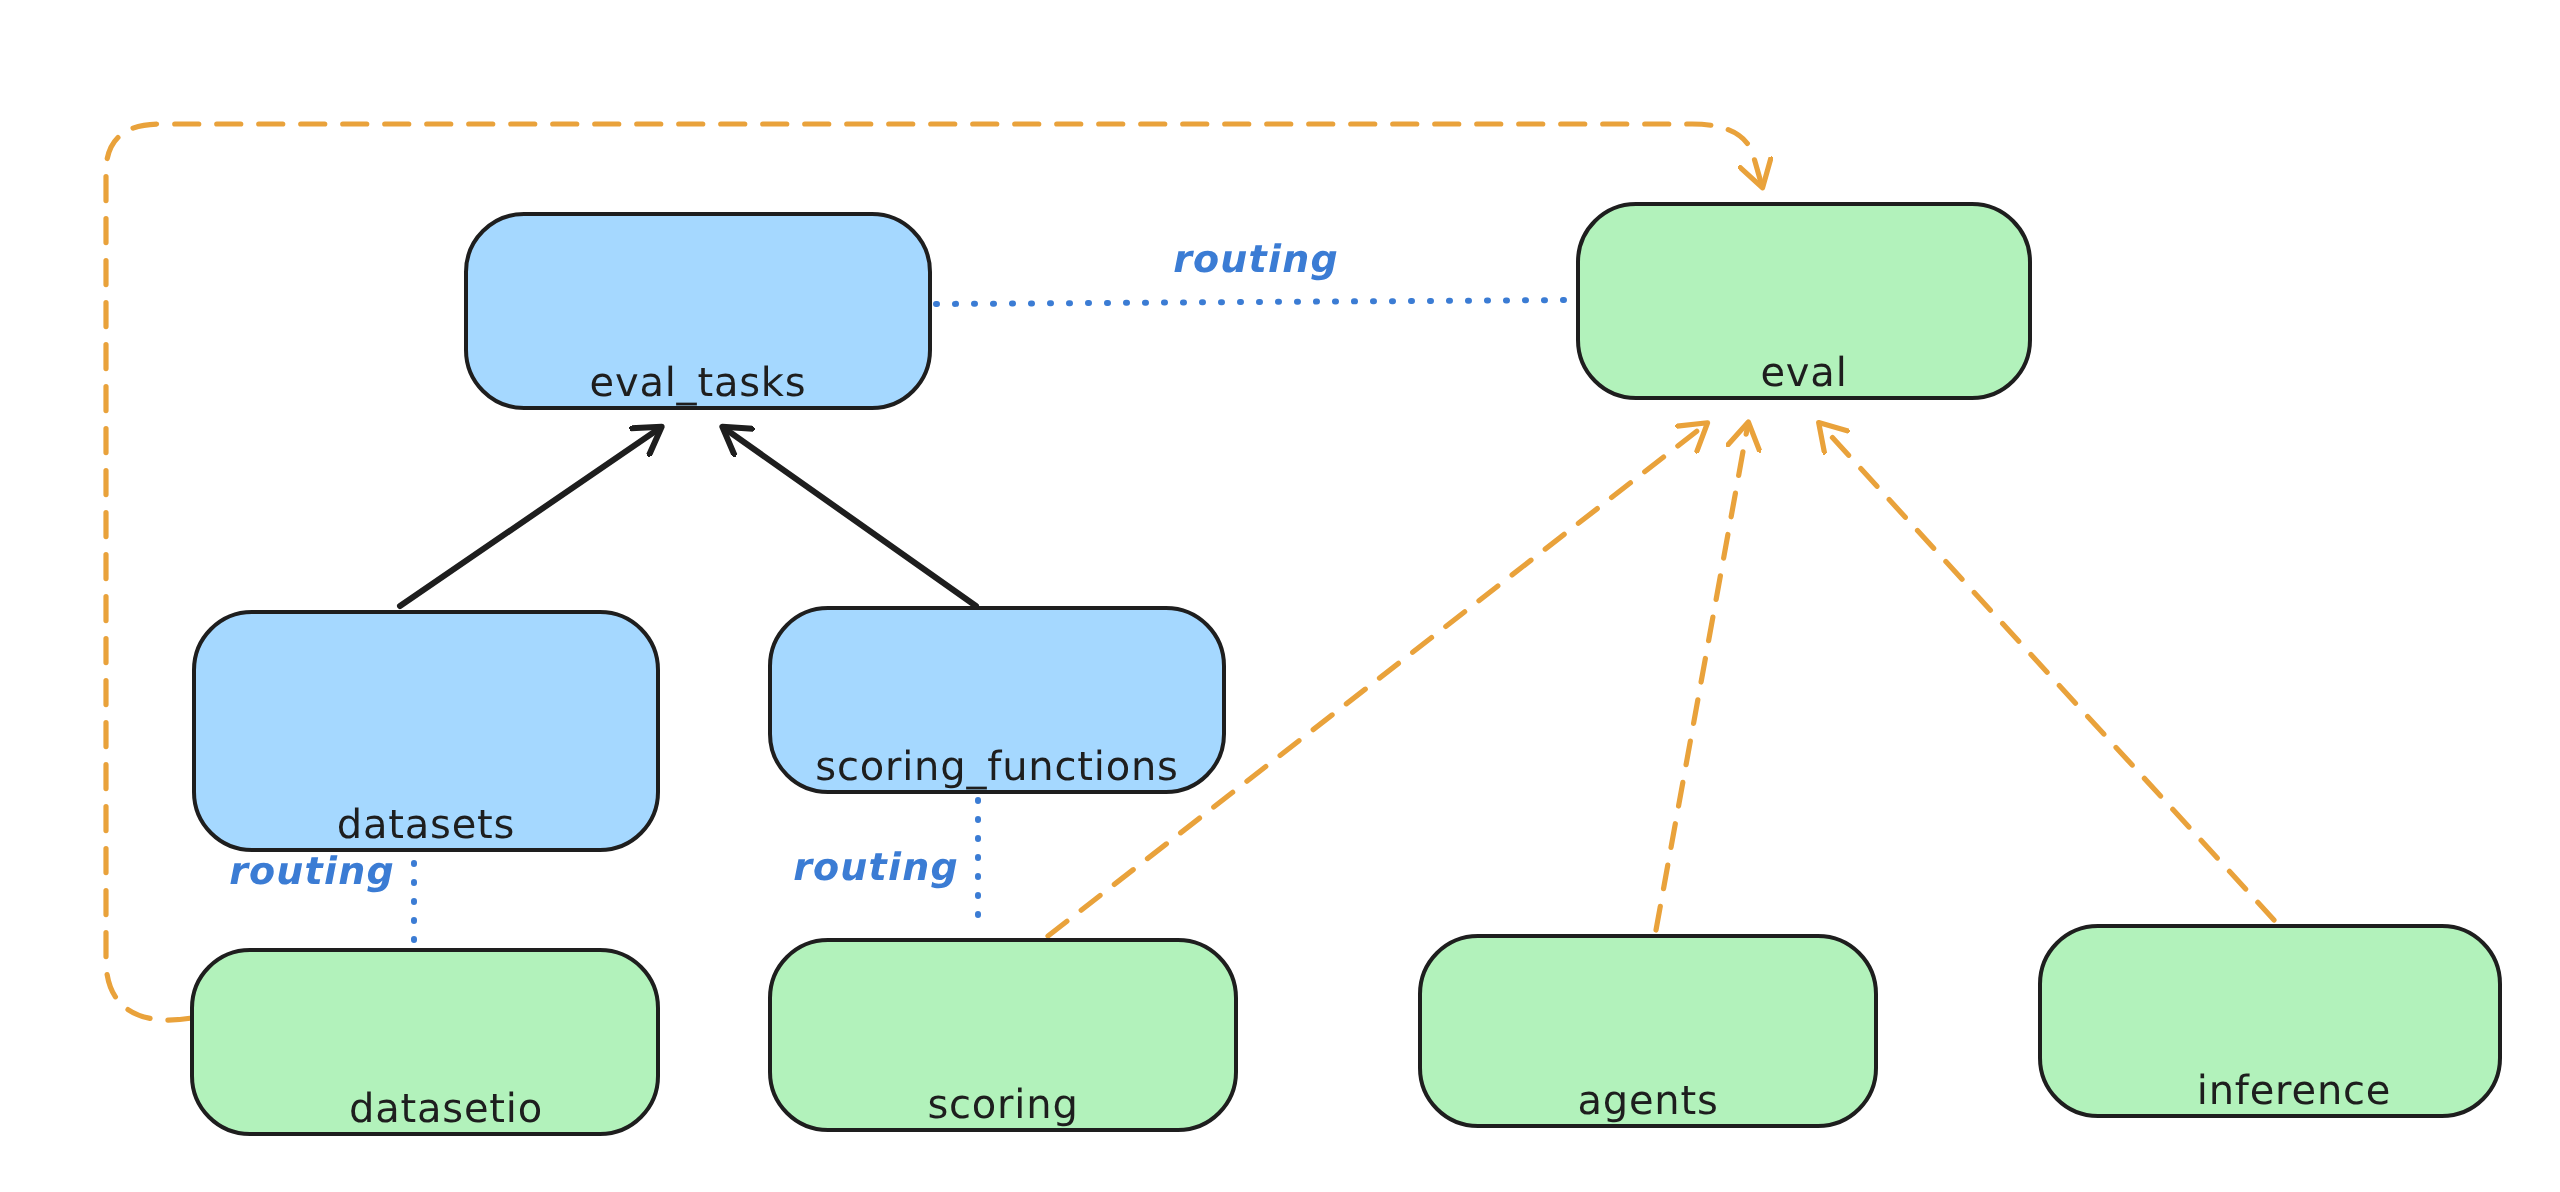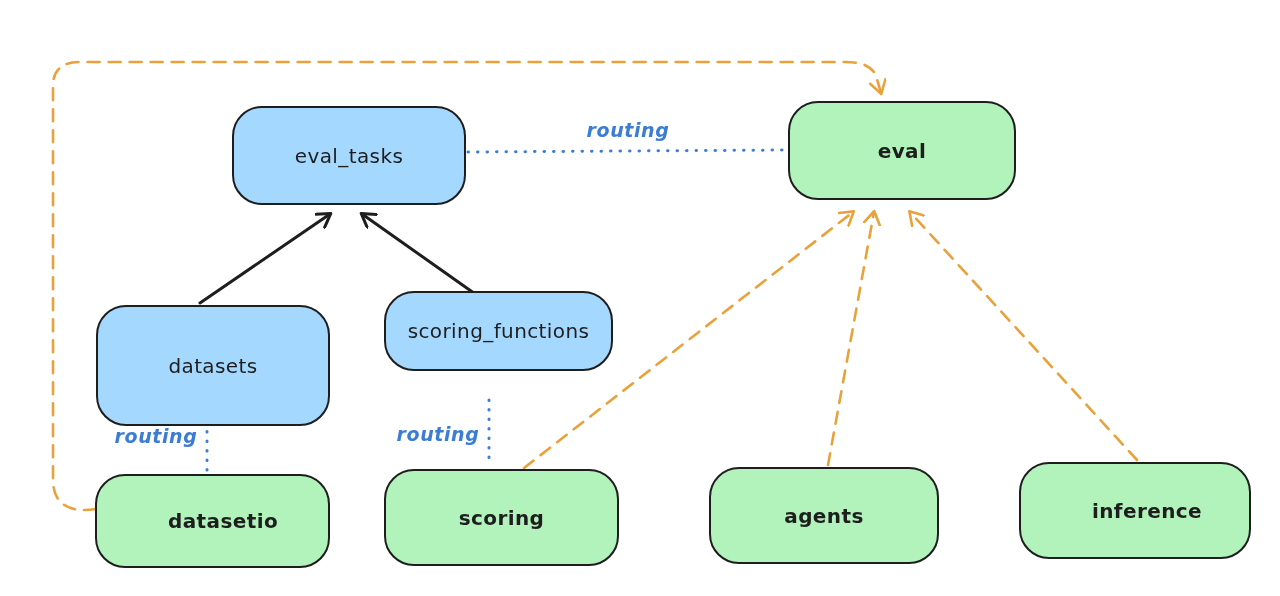--- a/index.html
+++ b/index.html
@@ -15,29 +15,29 @@
     position: absolute;
     left: 0; top: 0;
     width: 1280px; height: 596px;
   }
   .node {
     position: absolute;
     box-sizing: border-box;
     border: 2.5px solid #1e1e1e;
     border-radius: 30px;
     display: flex;
-    align-items: center;
+    align-items: flex-end;
     justify-content: center;
     color: #1e1e1e;
     font-size: 20px;
     letter-spacing: 0.4px;
     z-index: 2;
   }
   .node.blue  { background: #a5d8ff; }
-  .node.green { background: #b2f2bb; font-weight: bold; }
+  .node.green { background: #b2f2bb; }
   .edge-label {
     position: absolute;
     transform: translate(-50%, -50%);
     color: #3b7cd4;
     font-size: 19px;
     font-weight: 600;
     letter-spacing: 0.6px;
     z-index: 3;
     white-space: nowrap;
     font-style: italic;
@@ -77,21 +77,21 @@
   </div>
 
   <div class="node green" style="left:788px; top:101px; width:228px; height:99px;">
     <span>eval</span>
   </div>
 
   <div class="node blue" style="left:96px; top:305px; width:234px; height:121px;">
     <span>datasets</span>
   </div>
 
-  <div class="node blue" style="left:384px; top:291px; width:229px; height:80px;">
+  <div class="node blue" style="left:384px; top:303px; width:229px; height:94px;">
     <span>scoring_functions</span>
   </div>
 
   <div class="node green" style="left:95px; top:474px; width:235px; height:94px;padding-left:21px;">
     <span>datasetio</span>
   </div>
 
   <div class="node green" style="left:384px; top:469px; width:235px; height:97px;">
     <span>scoring</span>
   </div>

